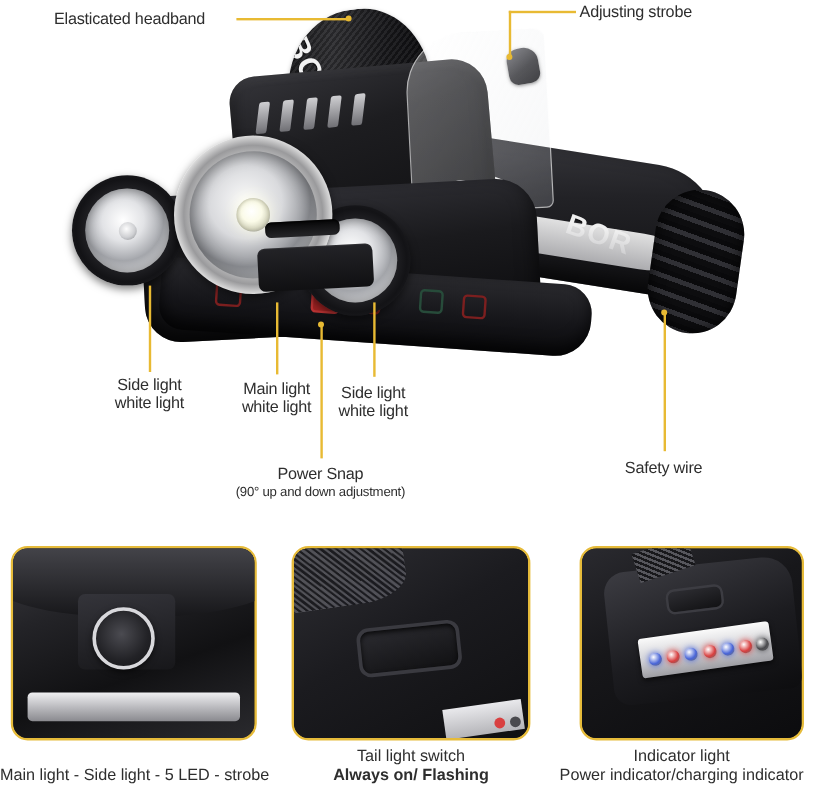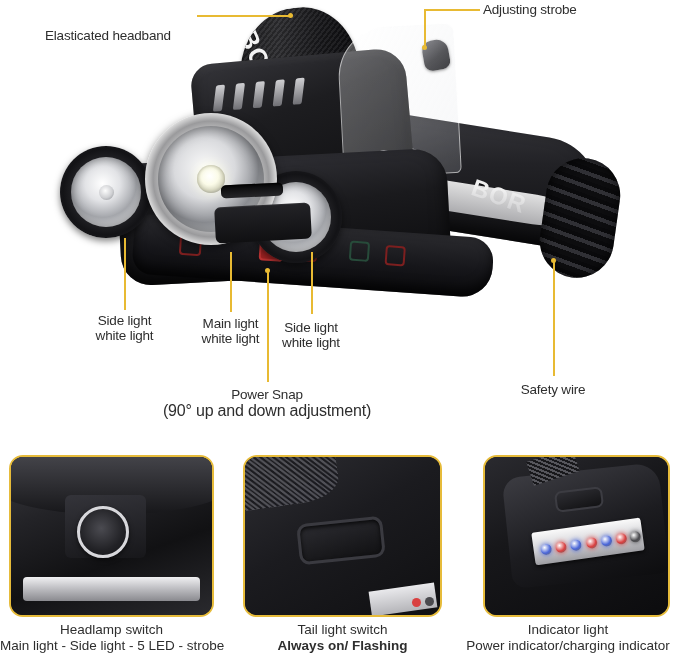--- a/index.html
+++ b/index.html
@@ -15,21 +15,21 @@
   .callout-label {
     position: absolute;
     color: #2e2e2e;
     font-size: 13.5px;
     line-height: 15px;
     letter-spacing: -0.2px;
     white-space: pre;
     font-family: "Liberation Sans", sans-serif;
   }
   .callout-label.center { text-align: center; }
-  .callout-sub { font-size: 16px; }
+  .callout-sub { font-size: 11px; }
 
   
   .lead {
     position: absolute;
     background: #e8ba33;
   }
   .lead.h { height: 1.6px; }
   .lead.v { width: 1.6px; }
   .dot {
     position: absolute;
@@ -426,21 +426,21 @@
     </div>
 
     <div class="lamp-side lamp-left"></div>
     <div class="lamp-side lamp-right"></div>
     <div class="lamp-main"></div>
 
     <div class="knob-slot"></div>
     <div class="knob-plate"></div>
   </div>
 
-  <div class="callout-label" style="left:45px; top:8px;margin-top:20px;">Elasticated headband</div>
+  <div class="callout-label" style="left:45px; top:8px;">Elasticated headband</div>
   <div class="lead h" style="left:197px; top:15px; width:95px;"></div>
   <div class="dot" style="left:288px; top:12.5px;"></div>
 
   <div class="callout-label" style="left:483px; top:2px;">Adjusting strobe</div>
   <div class="lead h" style="left:424px; top:9px; width:56px;"></div>
   <div class="lead v" style="left:424px; top:9px; height:38px;"></div>
   <div class="dot" style="left:422px; top:45px;"></div>
 
   <div class="lead v" style="left:124px; top:238px; height:72px;"></div>
   <div class="callout-label center" style="left:73px; top:313px; width:103px;">Side light</div>
@@ -463,21 +463,20 @@
   <div class="lead v" style="left:553px; top:262px; height:114px;"></div>
   <div class="callout-label center" style="left:500px; top:382px; width:106px;">Safety wire</div>
 
   <div class="panel" style="left:9px; top:455px; width:205px; height:162px;">
     <div class="p1-bg"></div>
     <div class="p1-top"></div>
     <div class="p1-plate"></div>
     <div class="p1-switch-ring"></div>
     <div class="p1-chrome"></div>
   </div>
-  <div class="panel-caption" style="left:0px; top:622px; width:223px;">Headlamp switch</div>
   <div class="panel-caption" style="left:0px; top:638px; width:223px;">Main light - Side light - 5 LED - strobe</div>
 
   <div class="panel" style="left:243px; top:455px; width:199px; height:162px;">
     <div class="p2-bg"></div>
     <div class="p2-velcro"></div>
     <div class="p2-btn"></div>
     <div class="p2-label"></div>
     <div class="p2-led-r"></div>
     <div class="p2-led-d"></div>
   </div>

